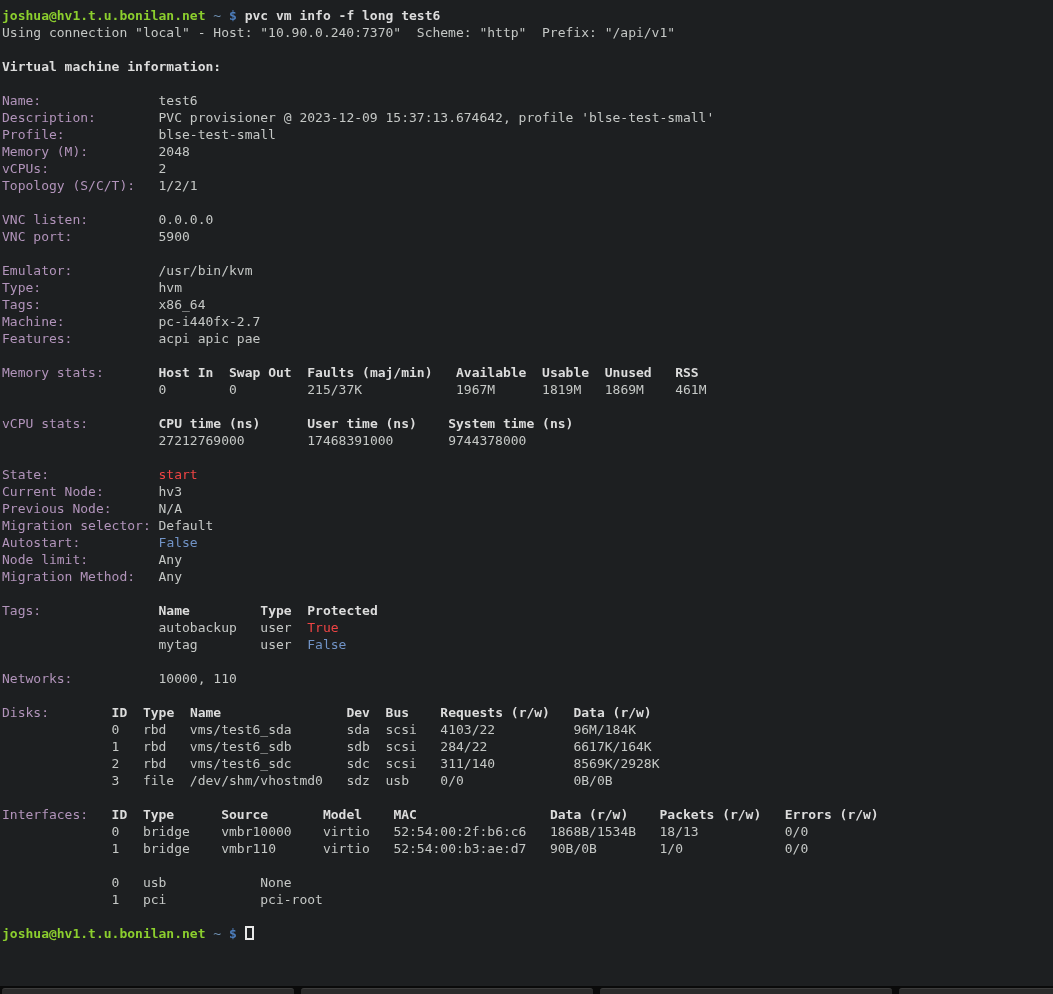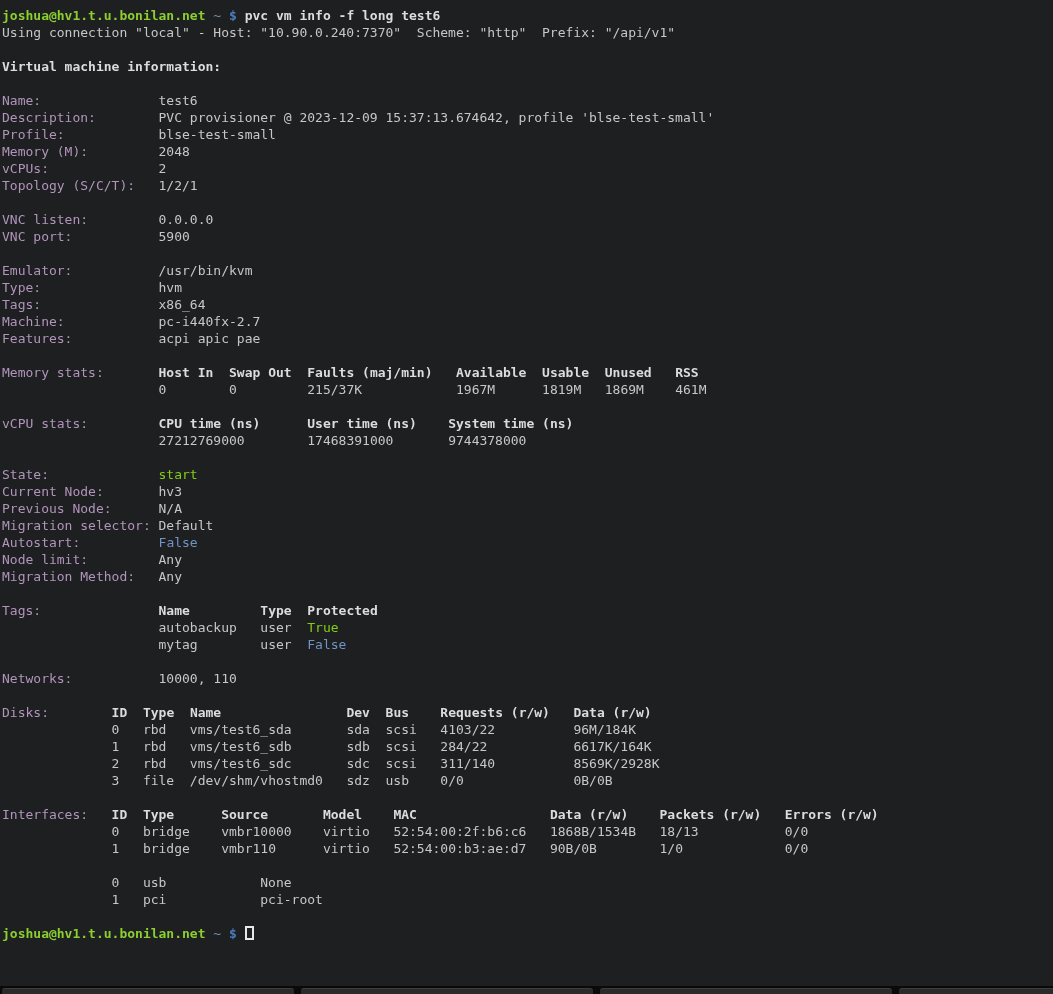--- a/index.html
+++ b/index.html
@@ -11,21 +11,21 @@
   .screen {
     position: absolute; left: 0; top: 4px; width: 877px; height: 987px;
     padding: 3px 0 0 2px; box-sizing: border-box;
     font-size: 13px; line-height: 17px;
     color: #c5c8c6;
   }
   .line { height: 17px; white-space: pre; }
   .fg { color: #c5c8c6; }
   .b  { color: #dcdcdc; font-weight: bold; }
   .p  { color: #b294bb; margin-top: 18px; }
-  .g  { color: #84cc16; }
+  .g  { color: #ef4444; }
   .G  { color: #8ccf2e; font-weight: bold; }
   .bl { color: #7193c6; }
   .B  { color: #4d7ebd; font-weight: bold; }
   .t  { color: #6e8fb0; }
   .cursor {
     display: inline-block; width: 9px; height: 14px;
     border: 2px solid #e8e8e8; box-sizing: border-box;
     vertical-align: -2px; background: transparent;
   }
   .taskbar {

